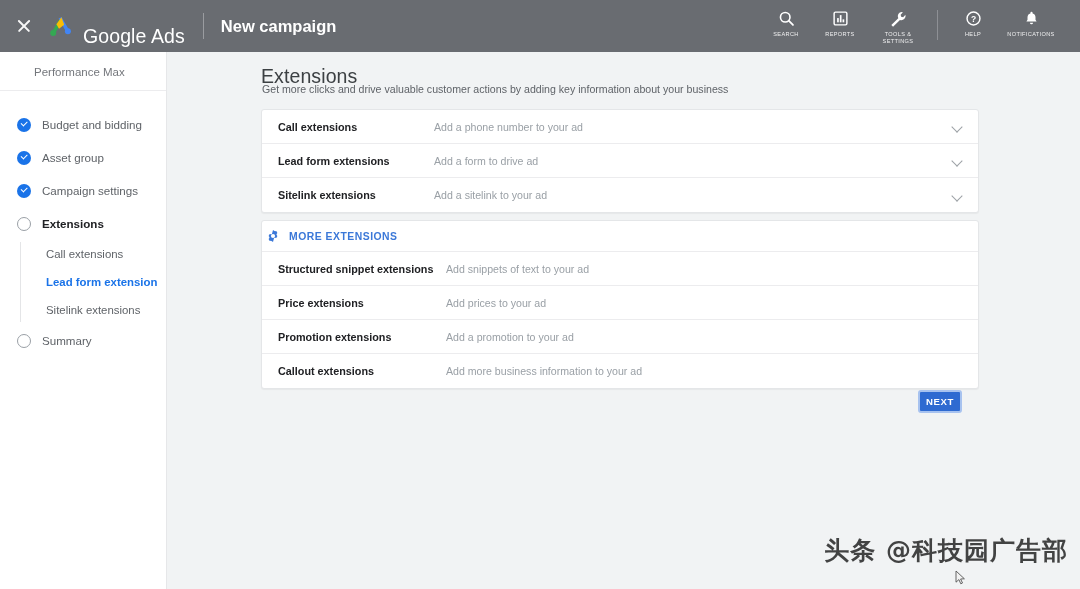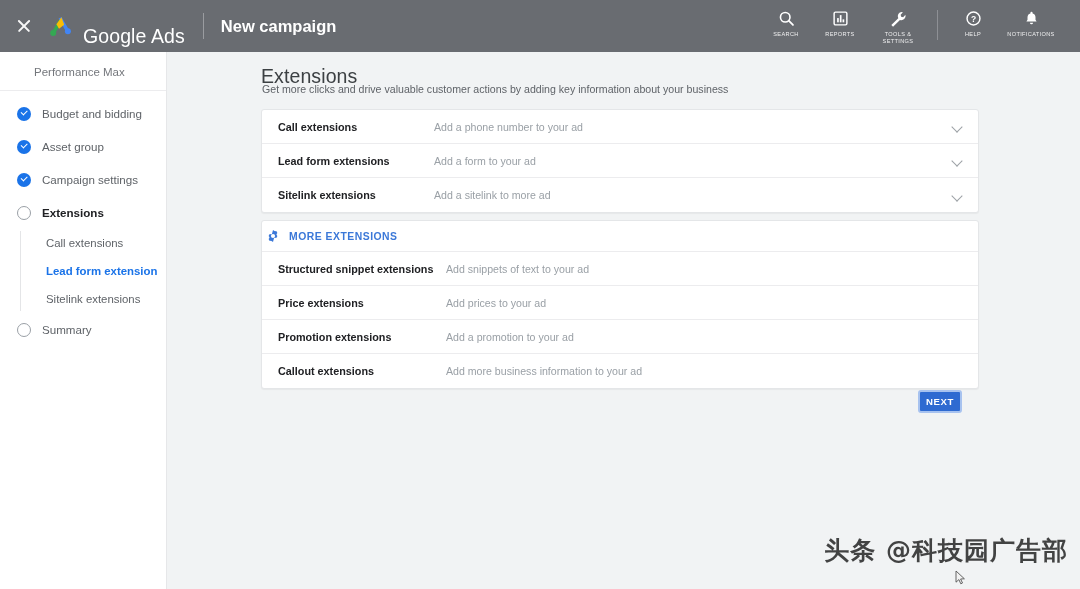--- a/index.html
+++ b/index.html
@@ -66,21 +66,21 @@
   
   .sidebar {
     position: absolute; top: 52px; left: 0;
     width: 167px; height: 537px;
     background: #ffffff;
     border-right: 1px solid #e6e7e9;
     padding-top: 8px;
   }
   .sb-top {
     font-size: 11.5px; color: #74777c; padding: 6px 0 12px 34px;
-    border-bottom: 1px solid #ececee; margin-bottom: 6px;
+    border-bottom: 1px solid #ececee; margin-bottom: 17px;
   }
   .sb-row {
     display: flex; align-items: center; height: 33px;
     padding-left: 17px; cursor: pointer;
   }
   .sb-ico { width: 14px; height: 14px; margin-right: 11px; flex: 0 0 14px; position: relative; }
   .sb-ico.done { border-radius: 50%; background: #1a73e8; }
   .sb-ico.done::after {
     content: ""; position: absolute; left: 3.6px; top: 3.2px;
     width: 5px; height: 2.6px;
@@ -304,27 +304,27 @@
     <div class="card" id="card-primary">
 
       <div class="ext-row">
         <span class="ext-name">Call extensions</span>
         <span class="ext-desc">Add a phone number to your ad</span>
         <span class="ext-chev"></span>
       </div>
 
       <div class="ext-row">
         <span class="ext-name">Lead form extensions</span>
-        <span class="ext-desc">Add a form to your ad</span>
+        <span class="ext-desc">Add a form to drive ad</span>
         <span class="ext-chev"></span>
       </div>
 
       <div class="ext-row">
         <span class="ext-name">Sitelink extensions</span>
-        <span class="ext-desc">Add a sitelink to more ad</span>
+        <span class="ext-desc">Add a sitelink to your ad</span>
         <span class="ext-chev"></span>
       </div>
 
     </div>
 
     <div class="card" id="card-more">
 
       <div class="more-head">
         <span class="gear">
           <svg width="14" height="14" viewBox="0 0 20 20">

